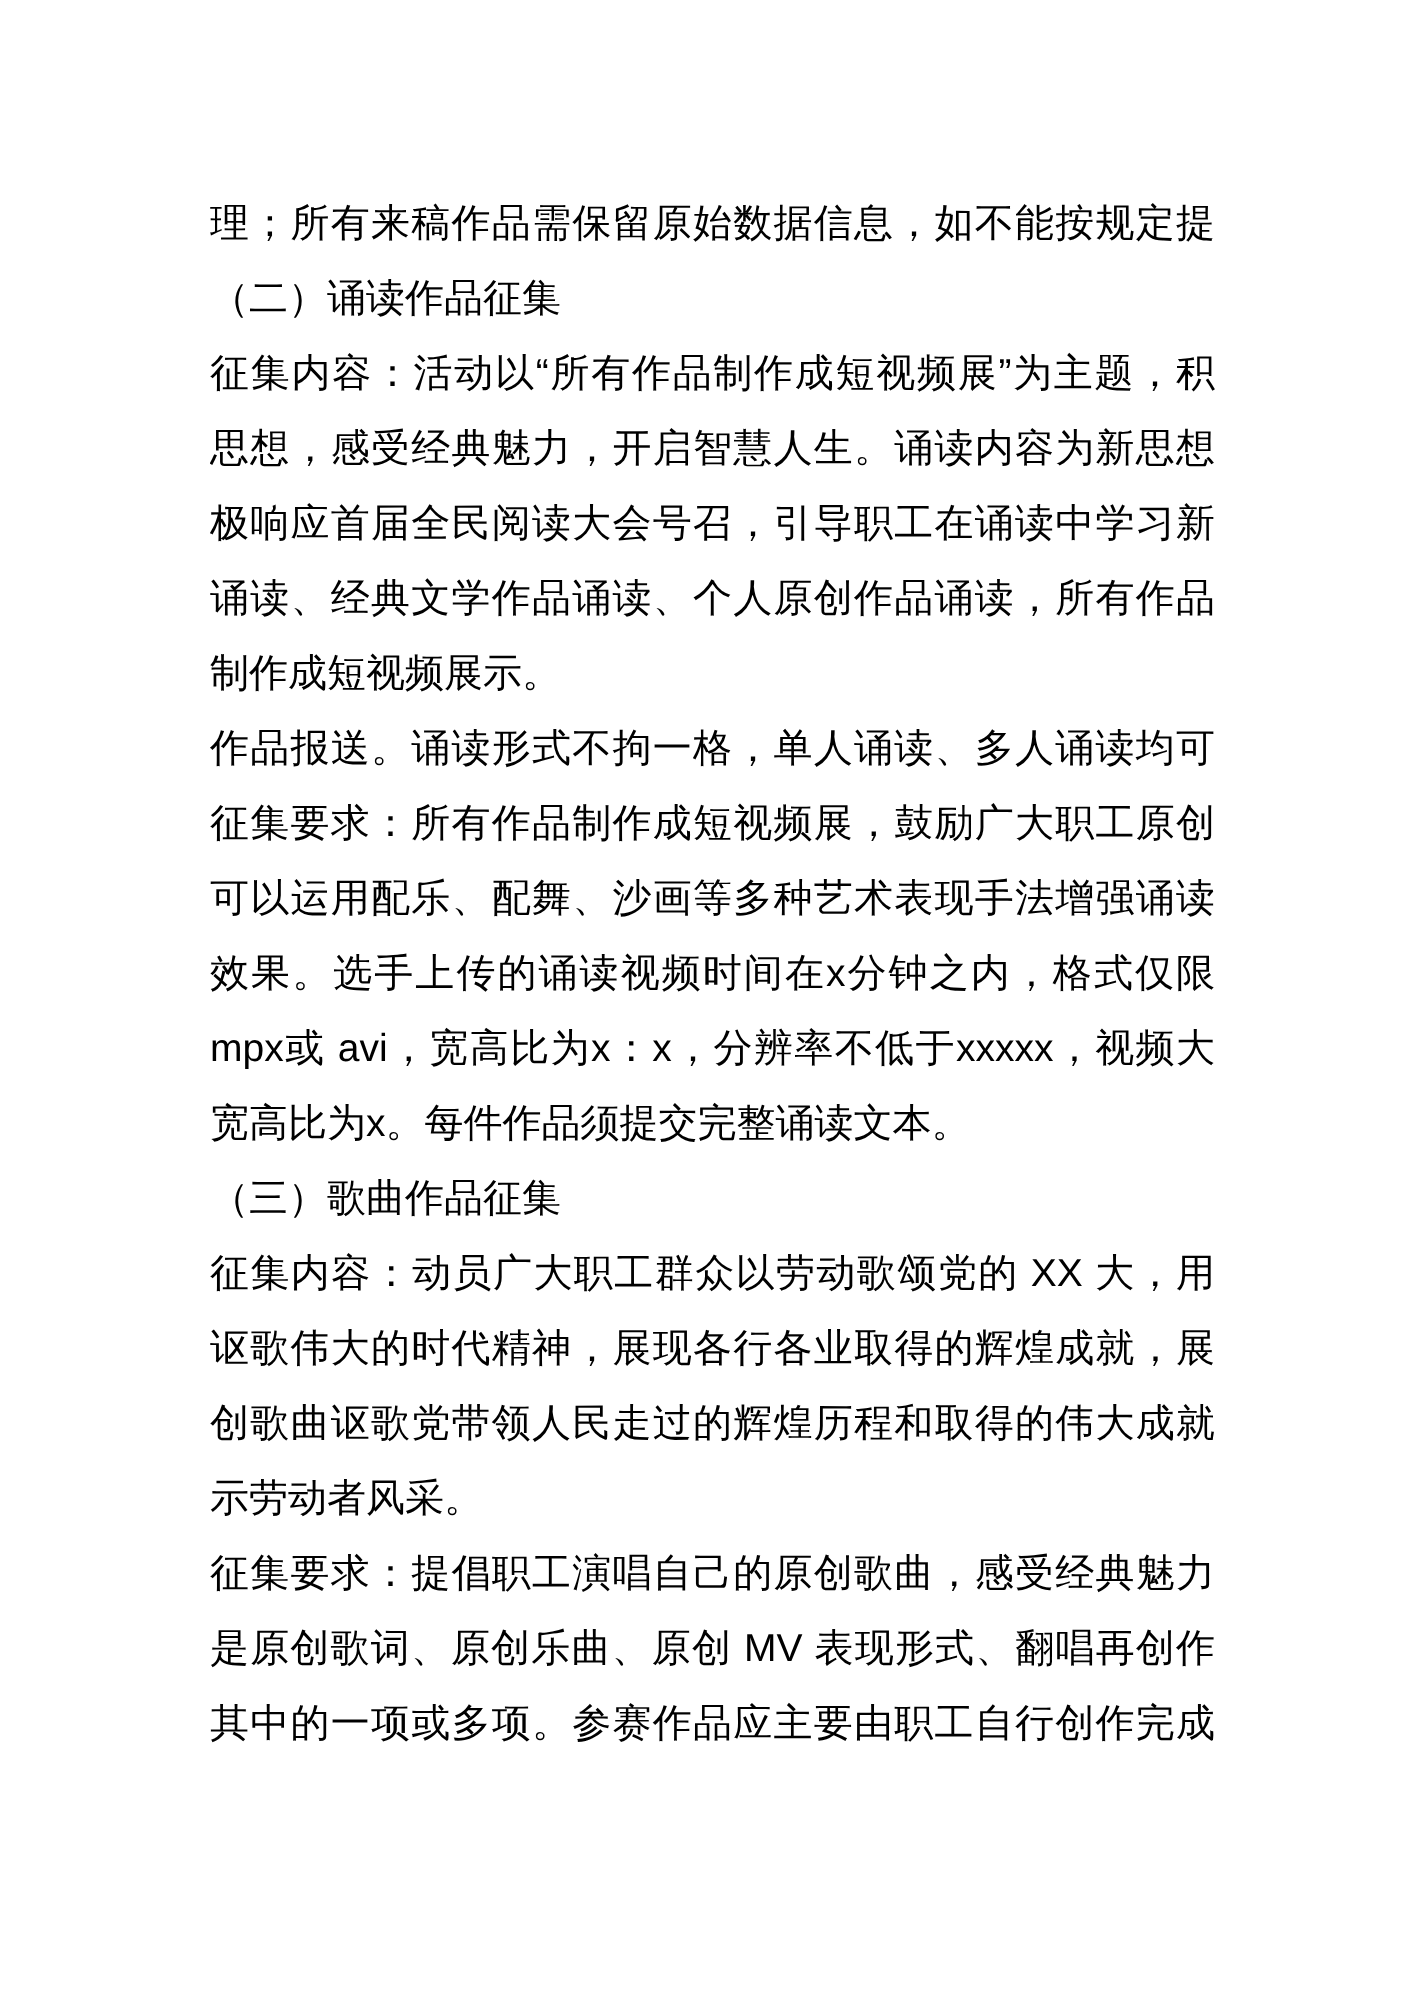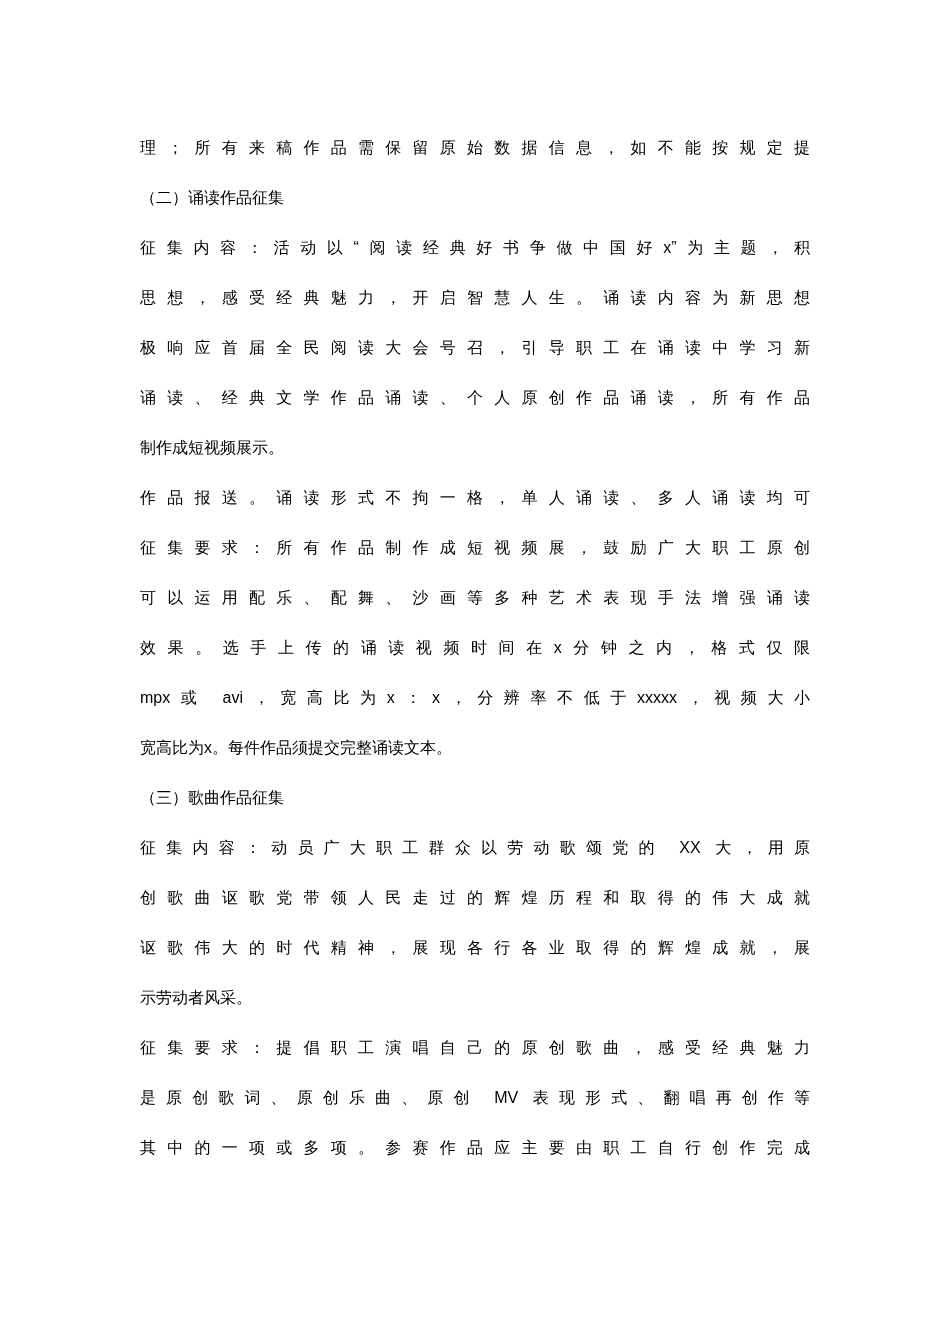--- a/index.html
+++ b/index.html
@@ -23,21 +23,21 @@
     position: absolute;
     left: 140px;
     top: 123px;
     width: 670px;
     color: #000000;
   }
   .para { margin: 0; padding: 0; }
   .line {
     height: 50px;
     line-height: 50px;
-    font-size: 16px;
+    font-size: 26px;
     white-space: normal;
     overflow: hidden;
     text-align: left;
   }
   .line.just {
     text-align: justify;
     text-align-last: justify;
     
     text-justify: inter-character;
   }
@@ -47,41 +47,41 @@
 
 <div class="page">
   <div class="textcol">
       <div class="para">
         <div class="line just">理；所有来稿作品需保留原始数据信息，如不能按规定提</div>
       </div>
       <div class="para">
         <div class="line">（二）诵读作品征集</div>
       </div>
       <div class="para">
-        <div class="line just">征集内容：活动以“阅读经典好书争做中国好x”为主题，积</div>
+        <div class="line just">征集内容：活动以“所有作品制作成短视频展”为主题，积</div>
         <div class="line just">思想，感受经典魅力，开启智慧人生。诵读内容为新思想</div>
         <div class="line just">极响应首届全民阅读大会号召，引导职工在诵读中学习新</div>
         <div class="line just">诵读、经典文学作品诵读、个人原创作品诵读，所有作品</div>
         <div class="line">制作成短视频展示。</div>
       </div>
       <div class="para">
         <div class="line just">作品报送。诵读形式不拘一格，单人诵读、多人诵读均可</div>
         <div class="line just">征集要求：所有作品制作成短视频展，鼓励广大职工原创</div>
         <div class="line just">可以运用配乐、配舞、沙画等多种艺术表现手法增强诵读</div>
         <div class="line just">效果。选手上传的诵读视频时间在x分钟之内，格式仅限</div>
         <div class="line just">mpx或 avi，宽高比为x：x，分辨率不低于xxxxx，视频大小</div>
         <div class="line">宽高比为x。每件作品须提交完整诵读文本。</div>
       </div>
       <div class="para">
         <div class="line">（三）歌曲作品征集</div>
       </div>
       <div class="para">
         <div class="line just">征集内容：动员广大职工群众以劳动歌颂党的 XX 大，用原</div>
+        <div class="line just">讴歌伟大的时代精神，展现各行各业取得的辉煌成就，展</div>
         <div class="line just">创歌曲讴歌党带领人民走过的辉煌历程和取得的伟大成就</div>
-        <div class="line just">讴歌伟大的时代精神，展现各行各业取得的辉煌成就，展</div>
         <div class="line">示劳动者风采。</div>
       </div>
       <div class="para">
         <div class="line just">征集要求：提倡职工演唱自己的原创歌曲，感受经典魅力</div>
         <div class="line just">是原创歌词、原创乐曲、原创 MV 表现形式、翻唱再创作等</div>
         <div class="line just">其中的一项或多项。参赛作品应主要由职工自行创作完成</div>
       </div>
     </div>
 </div>
 

